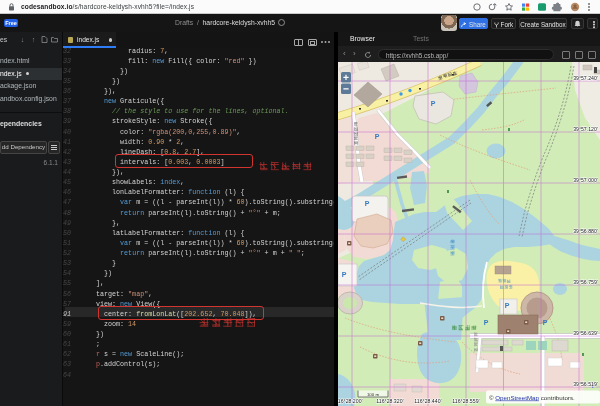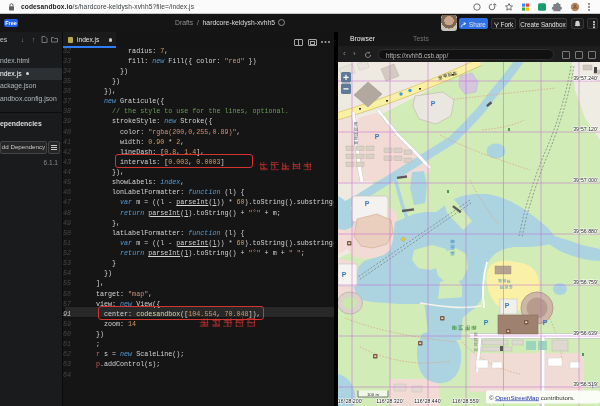--- a/index.html
+++ b/index.html
@@ -36,22 +36,22 @@
   .tab{position:absolute;left:0;top:0;width:53px;height:14px;background:#1b1b1b;border-bottom:2px solid #2e7cf6;}
   .tab .fn{position:absolute;left:14px;top:3.5px;font-size:6.6px;color:#e8e8e8;}
   .tab .fico{position:absolute;left:5px;top:4.5px;width:5px;height:6px;background:#b9a953;border-radius:1px;}
   .tab .udot{position:absolute;right:4px;top:6px;width:3.5px;height:3.5px;border-radius:50%;background:#c9c9c9;}
   .eico{position:absolute;top:7px;width:7px;height:5px;border:1px solid #a8a8a8;border-radius:1px;}
   #editor{left:63px;top:48px;width:271px;height:358px;background:#151515;overflow:hidden;}
   #editor pre{margin:0;font-family:"Liberation Mono",monospace;font-size:6.7px;line-height:10.12px;}
   #gut{position:absolute;left:0px;top:-2.5px;width:21px;text-align:left;color:#464646;font-style:italic;}
   #code{position:absolute;left:33px;top:-2.5px;color:#d4d4d4;}
   .cl{position:absolute;left:2px;top:258.6px;width:269px;height:10.2px;background:#282828;}
-  .k{color:#569cd6;font-style:italic;} .s{color:#ce9178;} .n{color:#d19a66;} .c{color:#6a9955;}
-  .f{color:#dcdcaa;} .u{text-decoration:underline;}
+  .k{color:#569cd6;} .s{color:#ce9178;} .n{color:#d19a66;} .c{color:#6a9955;font-style:italic;}
+  .f{color:#dcdcaa;} .u{}
   .redbox{position:absolute;border:1px solid #d23430;border-radius:3px;}
   #ptabs{left:338px;top:32px;width:262px;height:14px;background:#161616;}
   #pnav{left:338px;top:46px;width:262px;height:16px;background:#1e1e1e;}
   .pill{position:absolute;left:40px;top:2.5px;width:176px;height:11px;background:#111;border:1px solid #2e2e2e;
         border-radius:6px;color:#b9b9b9;font-size:6.4px;line-height:11px;padding-left:7px;box-sizing:border-box;}
   .navg{position:absolute;color:#8f8f8f;font-size:8px;top:3px;}
   .pic{position:absolute;top:4.5px;width:6px;height:6px;border:1px solid #7a7a7a;border-radius:1px;}
 </style></head>
 <body>
   <div class="abs" id="urlbar">
@@ -186,37 +186,37 @@
     <pre id="code">        radius: <span class="n">7</span>,
         fill: <span class="k">new</span> Fill({ color: <span class="s">"red"</span> })
       })
     })
   }),
   <span class="k">new</span> Graticule({
     <span class="c">// the style to use for the lines, optional.</span>
     strokeStyle: <span class="k">new</span> Stroke({
       color: <span class="s">"rgba(200,0,255,0.89)"</span>,
       width: <span class="n">0.90</span> * <span class="n">2</span>,
-      lineDash: [<span class="n">0.8</span>, <span class="n">1.4</span>],
+      lineDash: [<span class="n">0.8</span>, <span class="n">2.7</span>],
       intervals: [<span class="n">0.003</span>, <span class="n">0.0003</span>]
     }),
     showLabels: <span class="k">index</span>,
     lonLabelFormatter: <span class="k">function</span> (l) {
       <span class="k">var</span> m = ((l - <span class="u">parseInt</span>(<span class="u">l</span>)) * <span class="n">60</span>).toString().substring(,
       <span class="k">return</span> <span class="u">parseInt</span>(<span class="u">l</span>).toString() + <span class="s">"°"</span> + m;
     },
     latLabelFormatter: <span class="k">function</span> (l) {
       <span class="k">var</span> m = ((l - <span class="u">parseInt</span>(<span class="u">l</span>)) * <span class="n">60</span>).toString().substring(,
       <span class="k">return</span> <span class="u">parseInt</span>(<span class="u">l</span>).toString() + <span class="s">"°"</span> + m + <span class="s">" "</span>;
     }
   })
 ],
 target: <span class="s">"map"</span>,
 view: <span class="k">new</span> View({
-  center: <span class="f">codesandbox</span>([<span class="n">104.554</span>, <span class="n">70.048</span>]),
+  center: <span class="f">fromLonLat</span>([<span class="n">202.652</span>, <span class="n">70.048</span>]),
   zoom: <span class="n">14</span>
 })
 ;
 <span style="color:#c7625a">r</span> s = <span class="k">new</span> ScaleLine();
 <span style="color:#c7625a">p</span>.addControl(s);
 </pre>
     <div class="redbox" style="left:52px;top:106.3px;width:136px;height:11.3px;"></div>
     <div class="redbox" style="left:35px;top:258.2px;width:164px;height:11.8px;"></div>
     <svg class="abs" style="left:196px;top:113px" width="55" height="10" viewBox="0 0 55 10">
       <path d="M0.5 3.5H8.2M1.1 7.4H8.5M1.4 8.7H8.6M1.8 1.0V8.2M4.8 0.8V8.5M2.2 3.1L6.1 6.9M12.4 1.5H19.6M11.8 8.7H19.8M11.5 3.5H19.8M12.7 0.5V8.4M15.7 1.6V8.1M13.1 3.1L17.0 6.9M23.2 5.2H30.8M23.0 8.7H30.5M22.4 7.4H30.2M23.6 1.4V8.8M26.6 1.6V8.1M24.0 3.1L27.9 6.9M33.4 5.2H41.2M33.4 7.4H41.5M33.3 3.5H41.5M34.5 1.0V9.0M40.5 1.4V8.5M34.9 3.1L38.8 6.9M44.3 5.2H52.4M44.4 8.7H52.2M44.8 3.5H52.3M48.4 0.9V8.5M51.4 1.5V8.9M45.8 3.1L49.7 6.9" stroke="#d23430" stroke-width="0.6" fill="none"></path>

